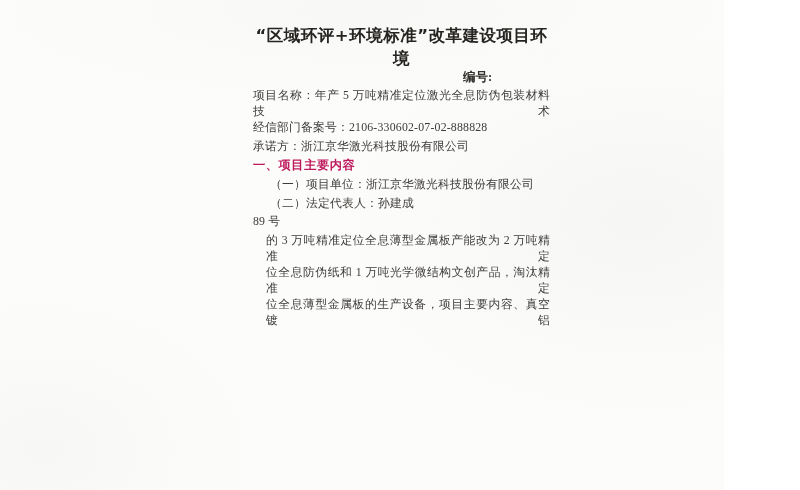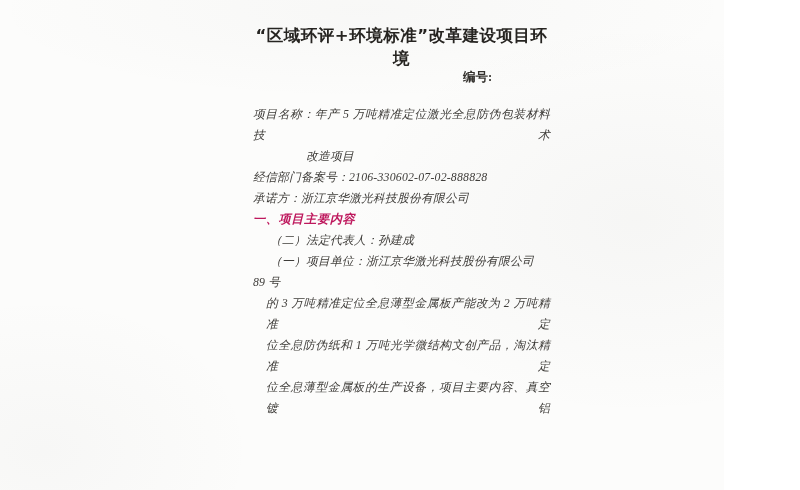--- a/index.html
+++ b/index.html
@@ -46,25 +46,24 @@
 
   .no-row {
     padding-left: 210px;
     font-weight: 700;
     font-size: 12.5px;
     line-height: 14px;
     color: #33312d;
   }
 
   .doc-body {
-    margin-top: 20px;
+    margin-top: 3px;
     font-size: 11.8px;
-    line-height: 21px;
+    line-height: 16px;
     letter-spacing: 0.2px;
-    font-style: italic;
   }
 
   .ln { min-height: 18.9px; }
 
   
   .i1 { padding-left: 17px; }   
   .i2 { padding-left: 13px; }   
   .iw { padding-left: 53px; }   
 
   
@@ -90,26 +89,25 @@
     <div class="title">
       <div>“区域环评+环境标准”改革建设项目环境</div>
     </div>
 
     <div class="no-row">
       <span>编号:</span>
     </div>
 
     <div class="doc-body">
       <div class="ln j">项目名称：年产 5 万吨精准定位激光全息防伪包装材料技术</div>
-      <div class="ln iw">改造项目</div>
       <div class="ln">经信部门备案号：2106-330602-07-02-888828</div>
       <div class="ln">承诺方：浙江京华激光科技股份有限公司</div>
       <div class="ln hb">一、项目主要内容</div>
+      <div class="ln i1">（一）项目单位：浙江京华激光科技股份有限公司</div>
       <div class="ln i1">（二）法定代表人：孙建成</div>
-      <div class="ln i1">（一）项目单位：浙江京华激光科技股份有限公司</div>
       <div class="ln">89 号</div>
       <div class="ln i2 j">的 3 万吨精准定位全息薄型金属板产能改为 2 万吨精准定</div>
       <div class="ln i2 j">位全息防伪纸和 1 万吨光学微结构文创产品，淘汰精准定</div>
       <div class="ln i2 j">位全息薄型金属板的生产设备，项目主要内容、真空镀铝</div>
 
     </div>
 
   </div>
 </div>
 

